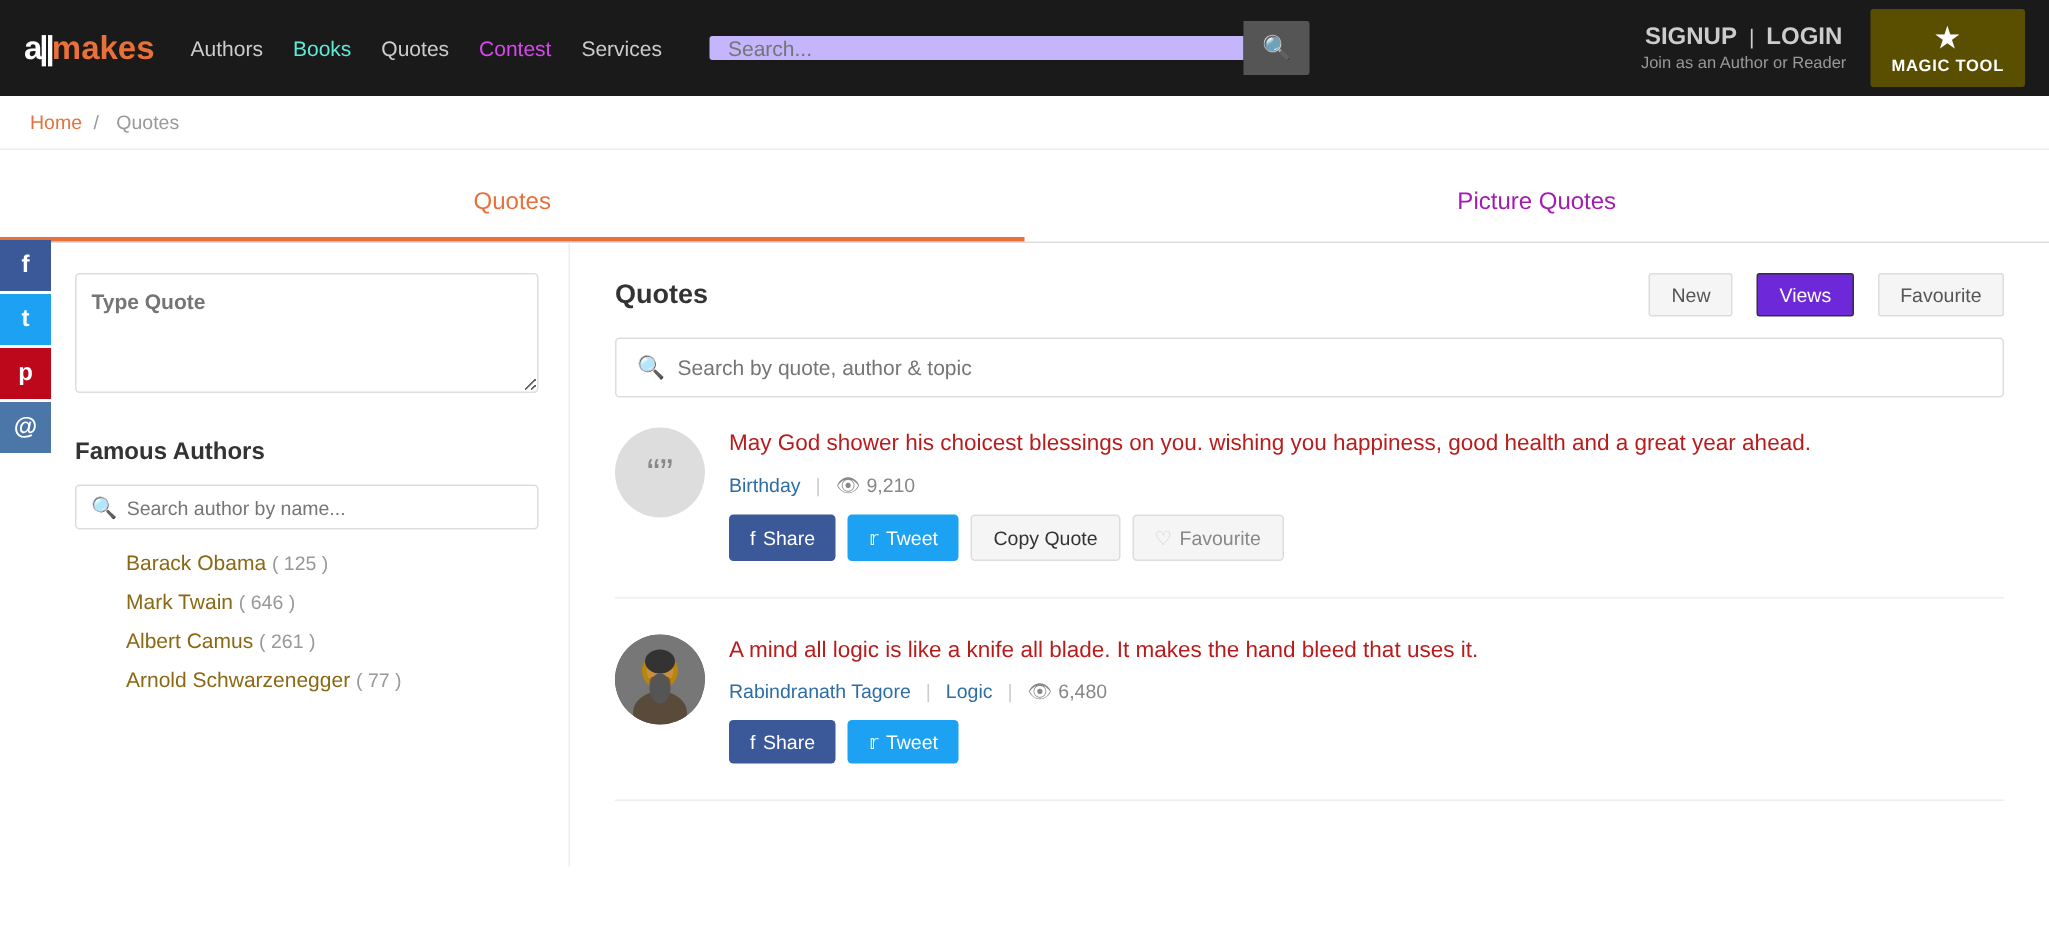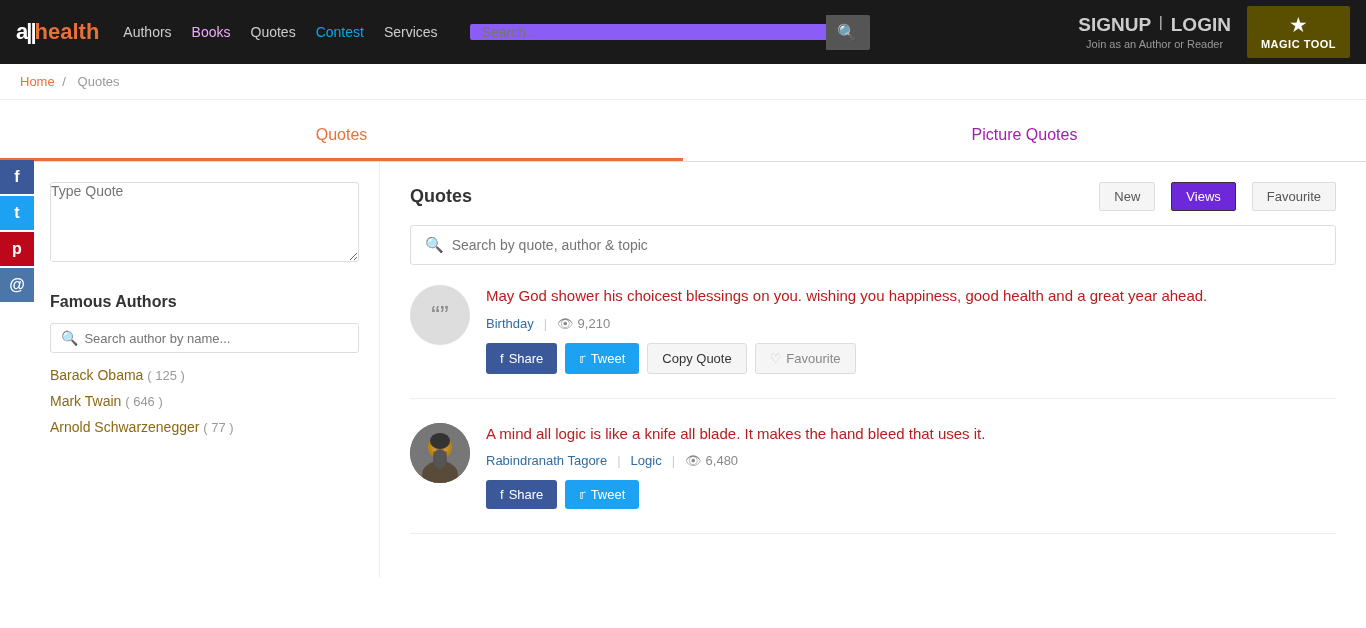--- a/index.html
+++ b/index.html
@@ -47,21 +47,21 @@
       flex: 1;
       max-width: 400px;
       margin-left: 8px;
     }
     .search-wrapper input {
       flex: 1;
       padding: 0 12px;
       border: none;
       font-size: 14px;
       outline: none;
-      background: #8b5cf6;
+      background: #c4b5fd;
       border-radius: 2px 0 0 2px;
     }
     .search-btn {
       background: #555;
       border: none;
       color: #fff;
       padding: 8px 12px;
       cursor: pointer;
       border-radius: 0 2px 2px 0;
       font-size: 16px;
@@ -78,21 +78,21 @@
       align-items: center;
       gap: 2px;
     }
     .auth-top {
       display: flex;
       gap: 8px;
     }
     .auth-top a {
       color: #ccc;
       text-decoration: none;
-      font-size: 19px;
+      font-size: 16px;
       font-weight: bold;
     }
     .auth-sub {
       color: #999;
       font-size: 11px;
     }
     .magic-tool-btn {
       background: #5a4e00;
       color: #fff;
       border: none;
@@ -180,25 +180,27 @@
       font-size: 16px;
       font-weight: bold;
       color: #333;
       margin-bottom: 12px;
     }
     .type-quote-textarea {
       width: 100%;
       height: 80px;
       border: 1px solid #ddd;
       border-radius: 3px;
+      padding: 10px;
       font-size: 14px;
       color: #1d4ed8;
       resize: vertical;
       outline: none;
       font-family: Arial, sans-serif;
+      font-weight: bold;
     }
     .famous-authors-section {
       margin-top: 28px;
     }
     .search-author-input-wrapper {
       display: flex;
       align-items: center;
       border: 1px solid #ddd;
       border-radius: 3px;
       padding: 6px 10px;
@@ -211,20 +213,21 @@
       outline: none;
       font-size: 13px;
       color: #999;
       width: 100%;
       background: transparent;
     }
     .author-list { list-style: none; }
     .author-list li {
       margin-bottom: 10px;
       font-size: 14px;
+      margin-left: 34px;
     }
     .author-list li a { color: #8b6914; text-decoration: none; }
     .author-list li span { color: #999; font-size: 13px; }
 
     
     .right-content {
       flex: 1;
       padding: 20px 30px;
     }
     .quotes-header {
@@ -353,27 +356,27 @@
 <div class="social-sidebar">
   <a class="social-btn fb">f</a>
   <a class="social-btn tw">t</a>
   <a class="social-btn pt">p</a>
   <a class="social-btn em">@</a>
 </div>
 
 <header class="header">
   <a class="logo" href="#">
     <span class="logo-icon">a||</span>
-    <span class="logo-text">health</span>
+    <span class="logo-text">makes</span>
   </a>
   <nav class="nav">
     <a href="#" style="color:#ccc;text-decoration:none;font-size:14px;">Authors</a>
-    <a href="#" style="color:#f0abfc;text-decoration:none;font-size:14px;">Books</a>
+    <a href="#" style="color:#5eead4;text-decoration:none;font-size:14px;">Books</a>
     <a href="#" style="color:#ccc;text-decoration:none;font-size:14px;">Quotes</a>
-    <a href="#" style="color:#0ea5e9;text-decoration:none;font-size:14px;">Contest</a>
+    <a href="#" style="color:#d946ef;text-decoration:none;font-size:14px;">Contest</a>
     <a href="#" style="color:#ccc;text-decoration:none;font-size:14px;">Services</a>
   </nav>
   <div class="search-wrapper">
     <input type="text" class="search-input" placeholder="Search..." style="">
     <button class="search-btn">🔍</button>
   </div>
   <div class="header-right">
     <div class="auth-links">
       <div class="auth-top">
         <a href="#">SIGNUP</a>
@@ -412,20 +415,24 @@
         <input type="text" class="search-author-input" placeholder="Search author by name..." style="">
       </div>
       <ul class="author-list">
         <li>
           <a href="#">Barack Obama</a>
           <span>( 125 )</span>
         </li>
         <li>
           <a href="#">Mark Twain</a>
           <span>( 646 )</span>
+        </li>
+        <li>
+          <a href="#">Albert Camus</a>
+          <span>( 261 )</span>
         </li>
         <li>
           <a href="#">Arnold Schwarzenegger</a>
           <span>( 77 )</span>
         </li>
       </ul>
     </div>
   </div>
 
   <div class="right-content">

